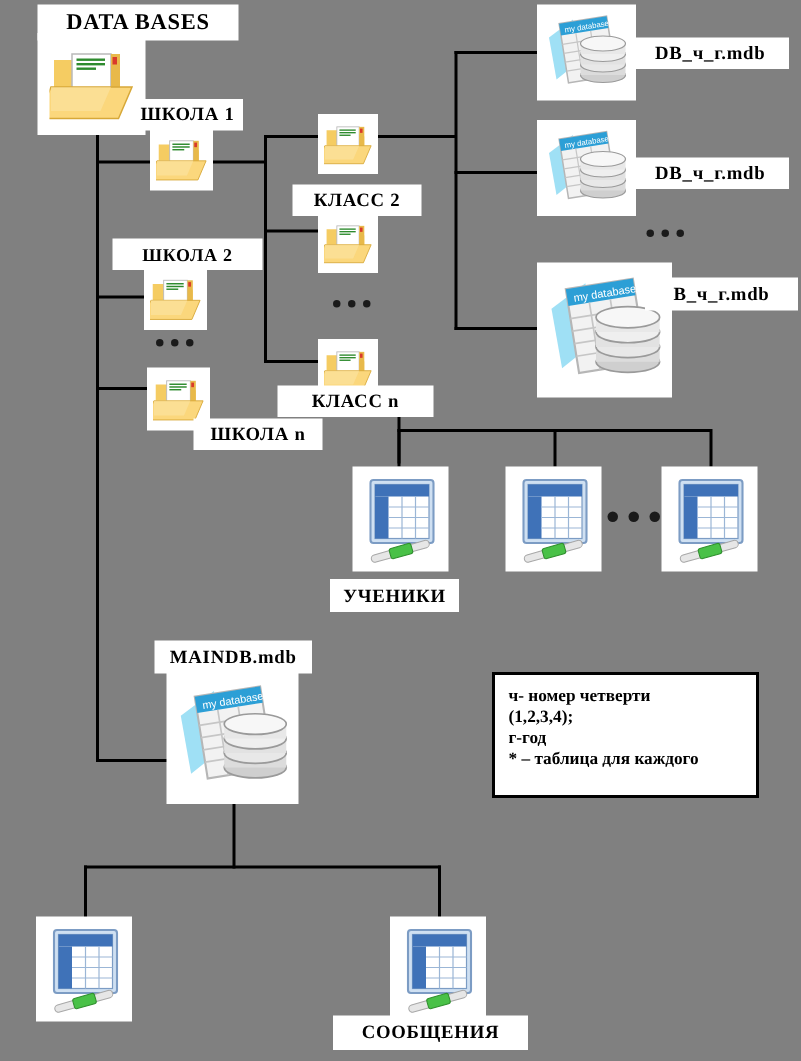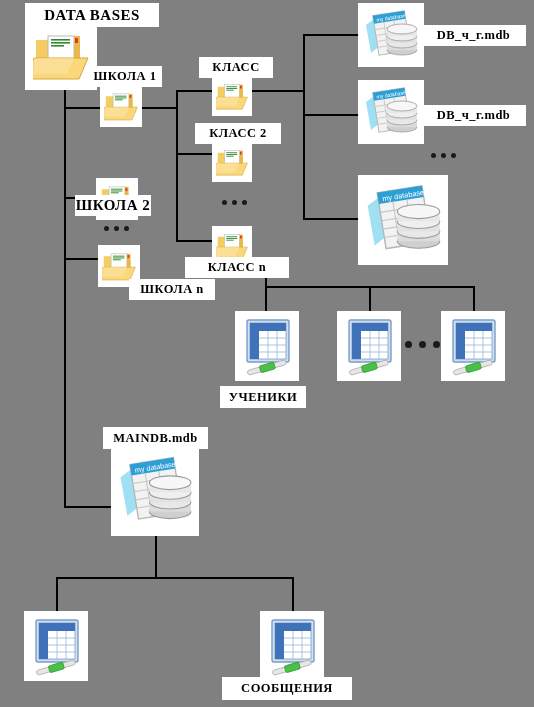--- a/index.html
+++ b/index.html
@@ -134,21 +134,21 @@
           <rect x="18" y="15" width="13" height="1.6"></rect>
         </g>
       <rect x="41" y="6" width="6" height="26" fill="#e8b94a"></rect>
       <rect x="42" y="8" width="3" height="5" fill="#d93a2b"></rect>
       <path d="M1 28 h54 l-9 21 h-54 z" fill="#fbd77c"></path>
       <path d="M1 28 h54 l-9 21 h-54 z" fill="none" stroke="#d7a838" stroke-width="1"></path>
       <path d="M1 28 h40 l-7 16 h-33 z" fill="#fce6a8" opacity="0.55"></path>
     </svg>
   </div>
 
-  <div class="lbl" style="left:75px;top:159px;width:76px;height:21px;font-size:15px;margin-top:36px;">ШКОЛА 2</div>
+  <div class="lbl" style="left:75px;top:159px;width:100px;height:21px;font-size:12px;">ШКОЛА 2</div>
   <div class="tile" style="left:96px;top:178px;width:42px;height:42px;">
     <svg width="34" height="32" viewBox="0 0 56 52">
       <path d="M3 10 h16 l5 5 h20 a3 3 0 0 1 3 3 v10 h-44 z" fill="#f5cc62"></path>
       <rect x="15" y="6" width="26" height="26" fill="#ffffff" stroke="#b9b9b9" stroke-width="1"></rect>
       <g fill="#2e8b2e">
           <rect x="18" y="9" width="19" height="1.6"></rect>
           <rect x="18" y="12" width="19" height="1.6"></rect>
           <rect x="18" y="15" width="13" height="1.6"></rect>
         </g>
       <rect x="41" y="6" width="6" height="26" fill="#e8b94a"></rect>
@@ -176,21 +176,20 @@
         </g>
       <rect x="41" y="6" width="6" height="26" fill="#e8b94a"></rect>
       <rect x="42" y="8" width="3" height="5" fill="#d93a2b"></rect>
       <path d="M1 28 h54 l-9 21 h-54 z" fill="#fbd77c"></path>
       <path d="M1 28 h54 l-9 21 h-54 z" fill="none" stroke="#d7a838" stroke-width="1"></path>
       <path d="M1 28 h40 l-7 16 h-33 z" fill="#fce6a8" opacity="0.55"></path>
     </svg>
   </div>
   <div class="lbl" style="left:87px;top:279px;width:86px;height:21px;font-size:12.5px;margin-left:42px;">ШКОЛА n</div>
 
-  <div class="lbl" style="left:199px;top:57px;width:74px;height:21px;font-size:12.5px;">КЛАСС</div>
   <div class="tile" style="left:212px;top:76px;width:40px;height:40px;">
     <svg width="32" height="30" viewBox="0 0 56 52">
       <path d="M3 10 h16 l5 5 h20 a3 3 0 0 1 3 3 v10 h-44 z" fill="#f5cc62"></path>
       <rect x="15" y="6" width="26" height="26" fill="#ffffff" stroke="#b9b9b9" stroke-width="1"></rect>
       <g fill="#2e8b2e">
           <rect x="18" y="9" width="19" height="1.6"></rect>
           <rect x="18" y="12" width="19" height="1.6"></rect>
           <rect x="18" y="15" width="13" height="1.6"></rect>
         </g>
       <rect x="41" y="6" width="6" height="26" fill="#e8b94a"></rect>
@@ -327,20 +326,21 @@
         <ellipse cx="40" cy="43" rx="15" ry="5" fill="#cfcfcf" stroke="#9a9a9a" stroke-width="0.8"></ellipse>
         <rect x="25" y="36" width="30" height="7" fill="#dcdcdc"></rect>
         <ellipse cx="40" cy="36" rx="15" ry="5" fill="#e8e8e8" stroke="#9a9a9a" stroke-width="0.8"></ellipse>
         <rect x="25" y="29" width="30" height="7" fill="#e2e2e2"></rect>
         <ellipse cx="40" cy="29" rx="15" ry="5" fill="#efefef" stroke="#9a9a9a" stroke-width="0.8"></ellipse>
         <rect x="25" y="22" width="30" height="7" fill="#e8e8e8"></rect>
         <ellipse cx="40" cy="22" rx="15" ry="5" fill="#f7f7f7" stroke="#9a9a9a" stroke-width="0.8"></ellipse>
       </g>
     </svg>
   </div>
+  <div class="lbl" style="left:430px;top:185px;width:102px;height:22px;font-size:12.5px;">B_ч_г.mdb</div>
 
   <div class="tile" style="left:235px;top:311px;width:64px;height:70px;">
     <svg width="56" height="60" viewBox="0 0 56 60">
       <rect x="8" y="4" width="42" height="42" rx="2" fill="#cfe0f2" stroke="#7c9cc4" stroke-width="1.4"></rect>
       <rect x="11" y="7" width="36" height="36" fill="#ffffff" stroke="#7c9cc4" stroke-width="0.8"></rect>
       <rect x="11" y="7" width="36" height="8" fill="#3f72b8"></rect>
       <rect x="11" y="15" width="9" height="28" fill="#3f72b8"></rect>
       <g stroke="#9bb6d6" stroke-width="0.8">
         <line x1="20" y1="22" x2="47" y2="22"></line>
           <line x1="20" y1="29" x2="47" y2="29"></line>
@@ -398,20 +398,26 @@
           <line x1="38" y1="15" x2="38" y2="43"></line>
       </g>
       <g transform="rotate(-16 28 52)">
         <rect x="8" y="49" width="17" height="5" rx="2.5" fill="#e6e6e6" stroke="#a8a8a8" stroke-width="0.7"></rect>
         <rect x="31" y="49" width="17" height="5" rx="2.5" fill="#e6e6e6" stroke="#a8a8a8" stroke-width="0.7"></rect>
         <rect x="21" y="48" width="15" height="7" rx="1.5" fill="#49c147" stroke="#2f8f2d" stroke-width="0.7"></rect>
       </g>
     </svg>
   </div>
 
+  <div class="legend" style="left:328px;top:448px;width:178px;height:84px;">
+    <div>ч- номер четверти</div>
+    <div>(1,2,3,4);</div>
+    <div>г-год</div>
+    <div>* – таблица  для каждого</div>
+  </div>
 
   <div class="lbl" style="left:103px;top:427px;width:105px;height:22px;font-size:12.5px;">MAINDB.mdb</div>
   <div class="tile" style="left:111px;top:446px;width:88px;height:90px;">
     <svg width="80" height="80" viewBox="0 0 58 56">
       <path d="M4 18 L20 6 L24 34 L9 46 Z" fill="#9fe0f5"></path>
       <g transform="rotate(-9 30 28)">
         <rect x="14" y="6" width="32" height="40" fill="#f2f2f2" stroke="#b6b6b6" stroke-width="1"></rect>
         <rect x="14" y="6" width="32" height="8" fill="#2c9fd6"></rect>
         <text x="17" y="12.5" font-family="Liberation Sans, sans-serif" font-size="5.2" fill="#ffffff">my database</text>
         <g stroke="#c6c6c6" stroke-width="0.8">

